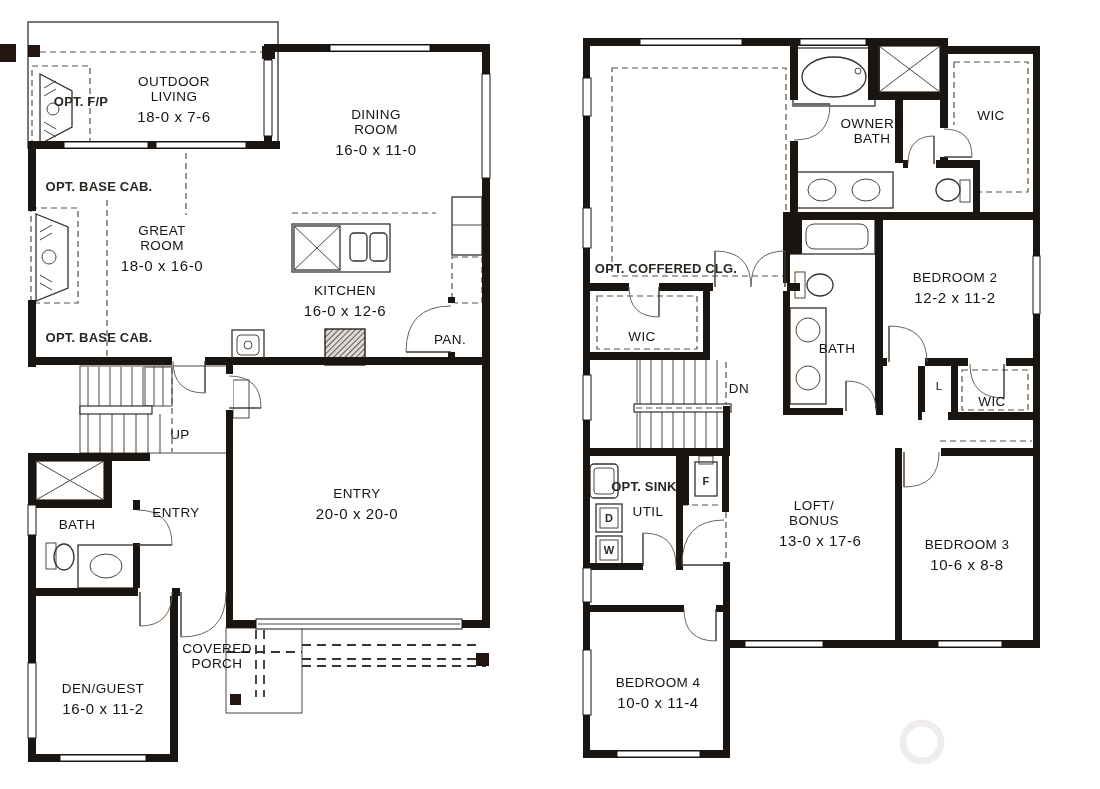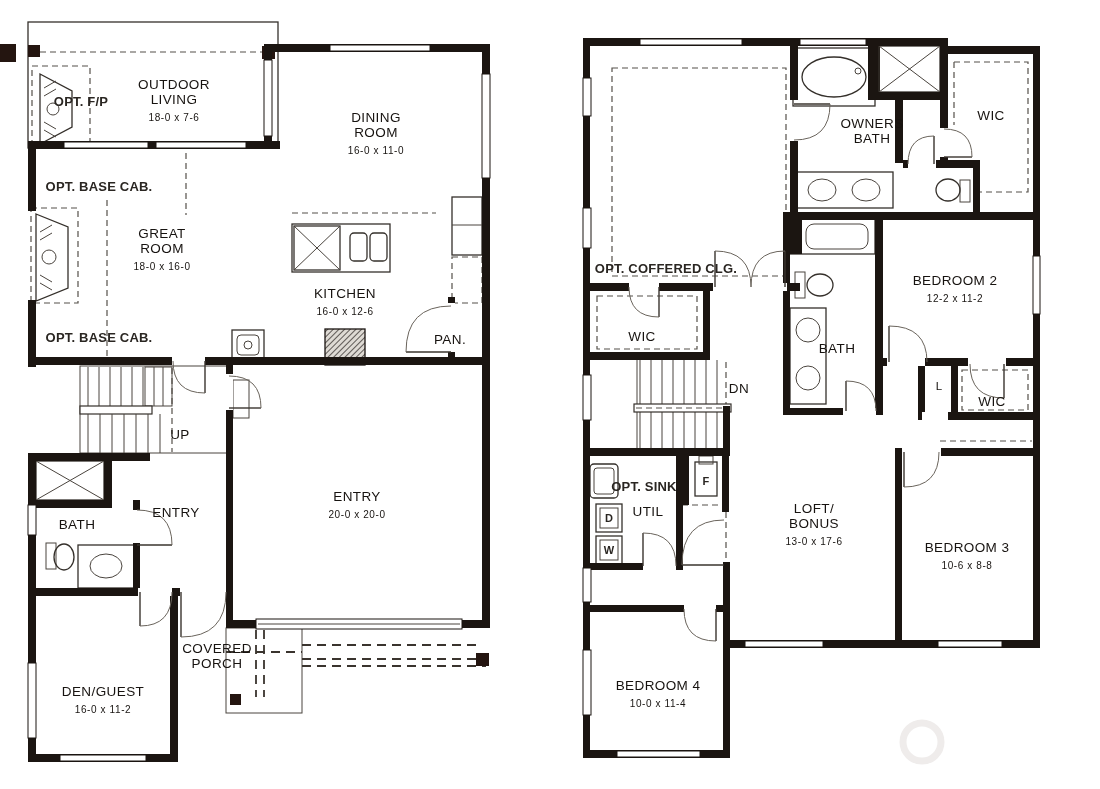--- a/index.html
+++ b/index.html
@@ -2,21 +2,21 @@
 <html><head>
 <meta charset="utf-8">
 <style>
   html,body{margin:0;padding:0;background:#ffffff;}
   #canvas{position:relative;width:1100px;height:789px;background:#fff;overflow:hidden;
           font-family:"Liberation Sans",sans-serif;}
   svg{position:absolute;left:0;top:0;}
   .lbl{position:absolute;transform:translate(-50%,-50%);text-align:center;
        font-weight:400;color:#171310;line-height:1.1;letter-spacing:.4px;}
   .lbl .nm{display:block;font-size:13.5px;}
-  .lbl .dm{display:block;font-size:10px;white-space:nowrap;margin-top:4px;letter-spacing:.6px;}
+  .lbl .dm{display:block;font-size:15px;white-space:nowrap;margin-top:4px;letter-spacing:.6px;}
   .nowrap .nm{white-space:nowrap;}
   .lbl-sm{position:absolute;transform:translate(-50%,-50%);font-weight:700;color:#2a2622;
           font-size:13px;letter-spacing:.2px;white-space:nowrap;}
   .lbl-box{font-size:10.5px;letter-spacing:0;}
   .wall{fill:#1b1511;}
   .gap{fill:#ffffff;}
   .win{fill:#ffffff;stroke:#1b1511;stroke-width:1;}
   .thin{fill:none;stroke:#35302b;stroke-width:1.3;}
   .thin2{fill:none;stroke:#4a443e;stroke-width:1;}
   .dash{fill:none;stroke:#55504a;stroke-width:1.2;stroke-dasharray:6 4;}

